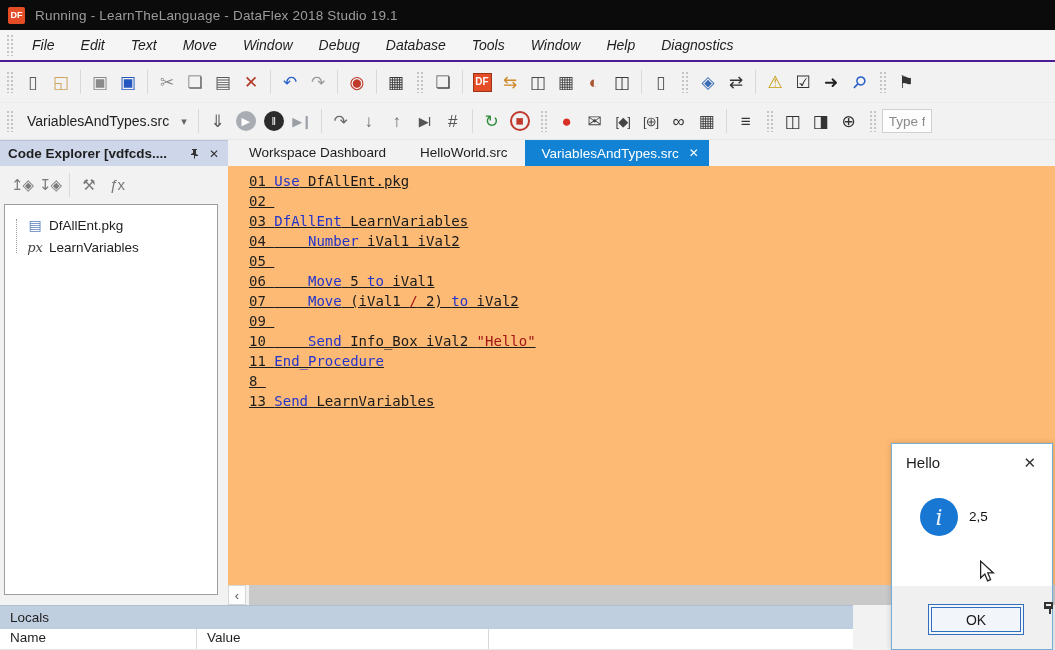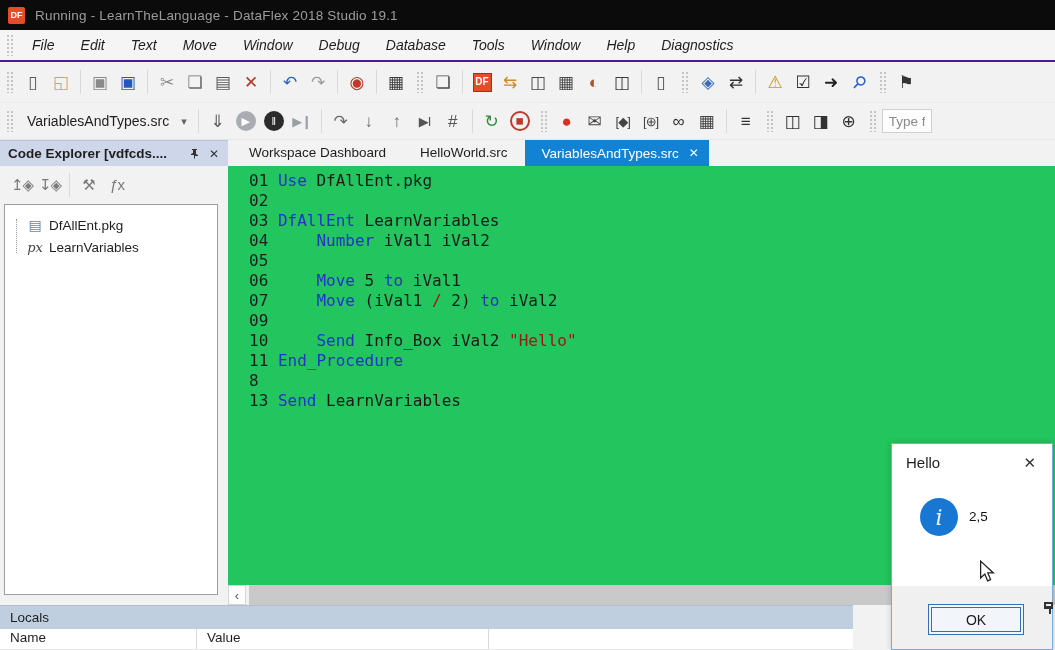--- a/index.html
+++ b/index.html
@@ -64,22 +64,22 @@
   .tree-item .ticon{width:20px;text-align:center;margin-right:4px;flex:none;}
   .ticon.doc{color:#5b7fb9;font-size:14px;}
   .ticon.px{font-family:"DejaVu Serif",serif;font-style:italic;font-size:13px;color:#444;}
 
   
   .editor-pane{flex:1;display:flex;flex-direction:column;min-width:0;}
   .tabbar{height:26px;display:flex;align-items:center;padding-left:4px;}
   .tab{height:26px;line-height:25px;padding:0 17px;font-size:13.5px;cursor:default;white-space:nowrap;}
   .tab.active{background:var(--accent);color:#fff;display:flex;align-items:center;padding-right:10px;}
   .tab .tclose{margin-left:10px;font-size:12px;line-height:1;}
-  .code{flex:1;background:#22c55e;font-family:"DejaVu Sans Mono",monospace;font-size:16px;
-        line-height:20px;padding:5px 0 0 21px;overflow:hidden;}
+  .code{flex:1;background:#fdba74;font-family:"DejaVu Sans Mono",monospace;font-size:14px;
+        line-height:20px;padding:5px 0 0 21px;overflow:hidden;text-decoration:underline;}
   .codeline{white-space:pre;height:20px;}
   .codeline .ln{color:#1e1e1e;}
   .tok-k{color:var(--kw);}
   .tok-p{color:#1a1a1a;}
   .tok-s{color:var(--str);}
   .hscroll{height:20px;display:flex;align-items:stretch;background:#f2f2f2;margin-top:0;}
   .harrow{width:18px;background:#fdfdfd;border:1px solid #d6d6d6;color:#555;display:flex;
           align-items:center;justify-content:center;font-size:13px;cursor:default;}
   .hthumb{flex:1;background:#c9c9c9;margin-left:3px;}
 

